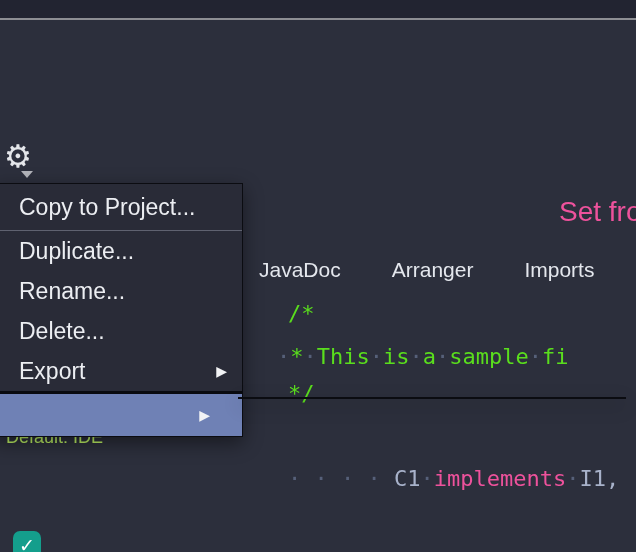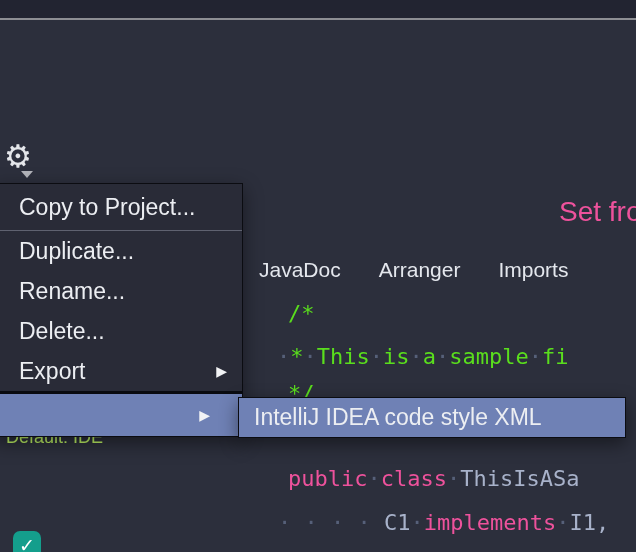--- a/index.html
+++ b/index.html
@@ -46,21 +46,21 @@
   .submenu-item{
     display:flex;align-items:center;height:39px;padding-left:15px;
     color:#eceef2;font-size:23px;white-space:nowrap;cursor:pointer;
   }
   .submenu-item.selected{background:#6f81b5;}
 
   
   .set-from{position:absolute;left:559px;top:196px;font-size:28px;color:#ee529c;white-space:nowrap;cursor:pointer;}
 
   
-  .tabs{position:absolute;left:259px;top:258px;display:flex;gap:38px;z-index:1;}
+  .tabs{position:absolute;left:259px;top:258px;display:flex;gap:51px;z-index:1;}
   .tab{font-size:21px;color:#e4e7ed;white-space:nowrap;cursor:pointer;}
 
   
   .code{position:absolute;left:0;top:0;width:636px;height:552px;z-index:1;
     font-family:"DejaVu Sans Mono","Liberation Mono",monospace;font-size:22px;line-height:26px;}
   .code-line{position:absolute;white-space:pre;}
   .code-line:nth-of-type(1){left:288px;top:301px;}
   .code-line:nth-of-type(2){left:277px;top:344px;}
   .code-line:nth-of-type(3){left:288px;top:381px;}
   .code-line:nth-of-type(4){left:288px;top:466px;}
@@ -84,21 +84,20 @@
 </head>
 <body>
 
 <div class="topbar"></div>
 <div class="top-divider"></div>
 
 <div class="code">
     <div class="code-line"><span class="tk-cmt">/*</span></div>
     <div class="code-line"><span class="tk-ws">·</span><span class="tk-cmt">*</span><span class="tk-ws">·</span><span class="tk-cmt">This</span><span class="tk-ws">·</span><span class="tk-cmt">is</span><span class="tk-ws">·</span><span class="tk-cmt">a</span><span class="tk-ws">·</span><span class="tk-cmt">sample</span><span class="tk-ws">·</span><span class="tk-cmt">fi</span></div>
     <div class="code-line"><span class="tk-cmt">*/</span></div>
-    <div class="code-line"><span class="tk-kw">public</span><span class="tk-ws">·</span><span class="tk-kw">class</span><span class="tk-ws">·</span><span class="tk-id">ThisIsASa</span></div>
     <div class="code-line"><span class="tk-ws">· · · · </span><span class="tk-id">C1</span><span class="tk-ws">·</span><span class="tk-kw">implements</span><span class="tk-ws">·</span><span class="tk-id">I1,</span></div>
   </div>
 
 <div class="tabs">
     <div class="tab">JavaDoc</div>
     <div class="tab">Arranger</div>
     <div class="tab">Imports</div>
   </div>
 
 <div class="set-from">Set fro</div>
@@ -130,20 +129,17 @@
       <span>Export</span>
       <span class="sub-arrow">▶</span>
     </div>
     <div class="menu-sep dark"></div>
     <div class="menu-item selected">
       <span class="sub-arrow">▶</span>
     </div>
   </div>
 
 <div class="submenu">
-    <div class="submenu-item selected">
-      <span>IntelliJ IDEA code style XML</span>
-    </div>
   </div>
 
 <div class="check-badge">
   <span>✓</span>
 </div>
 
 </body></html>

